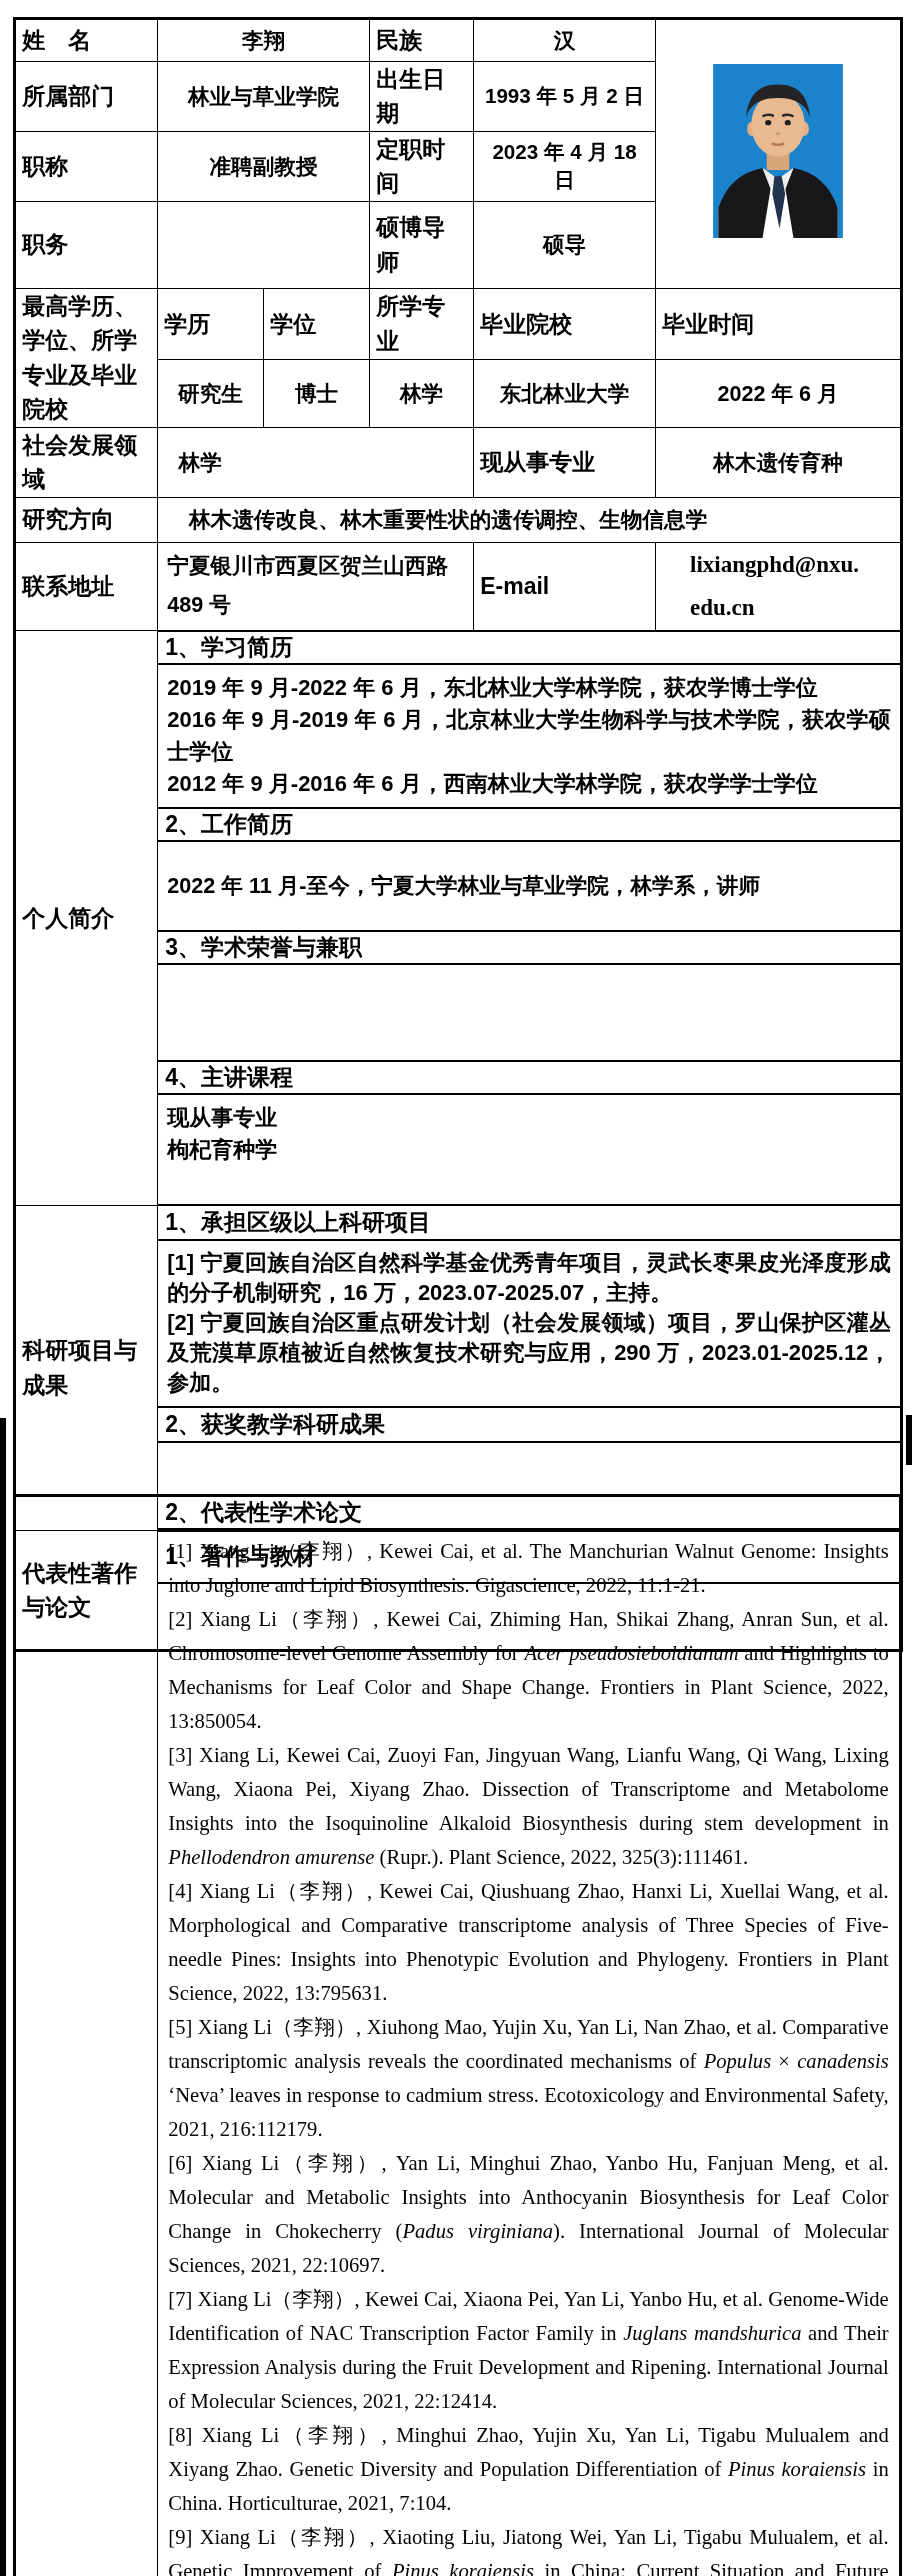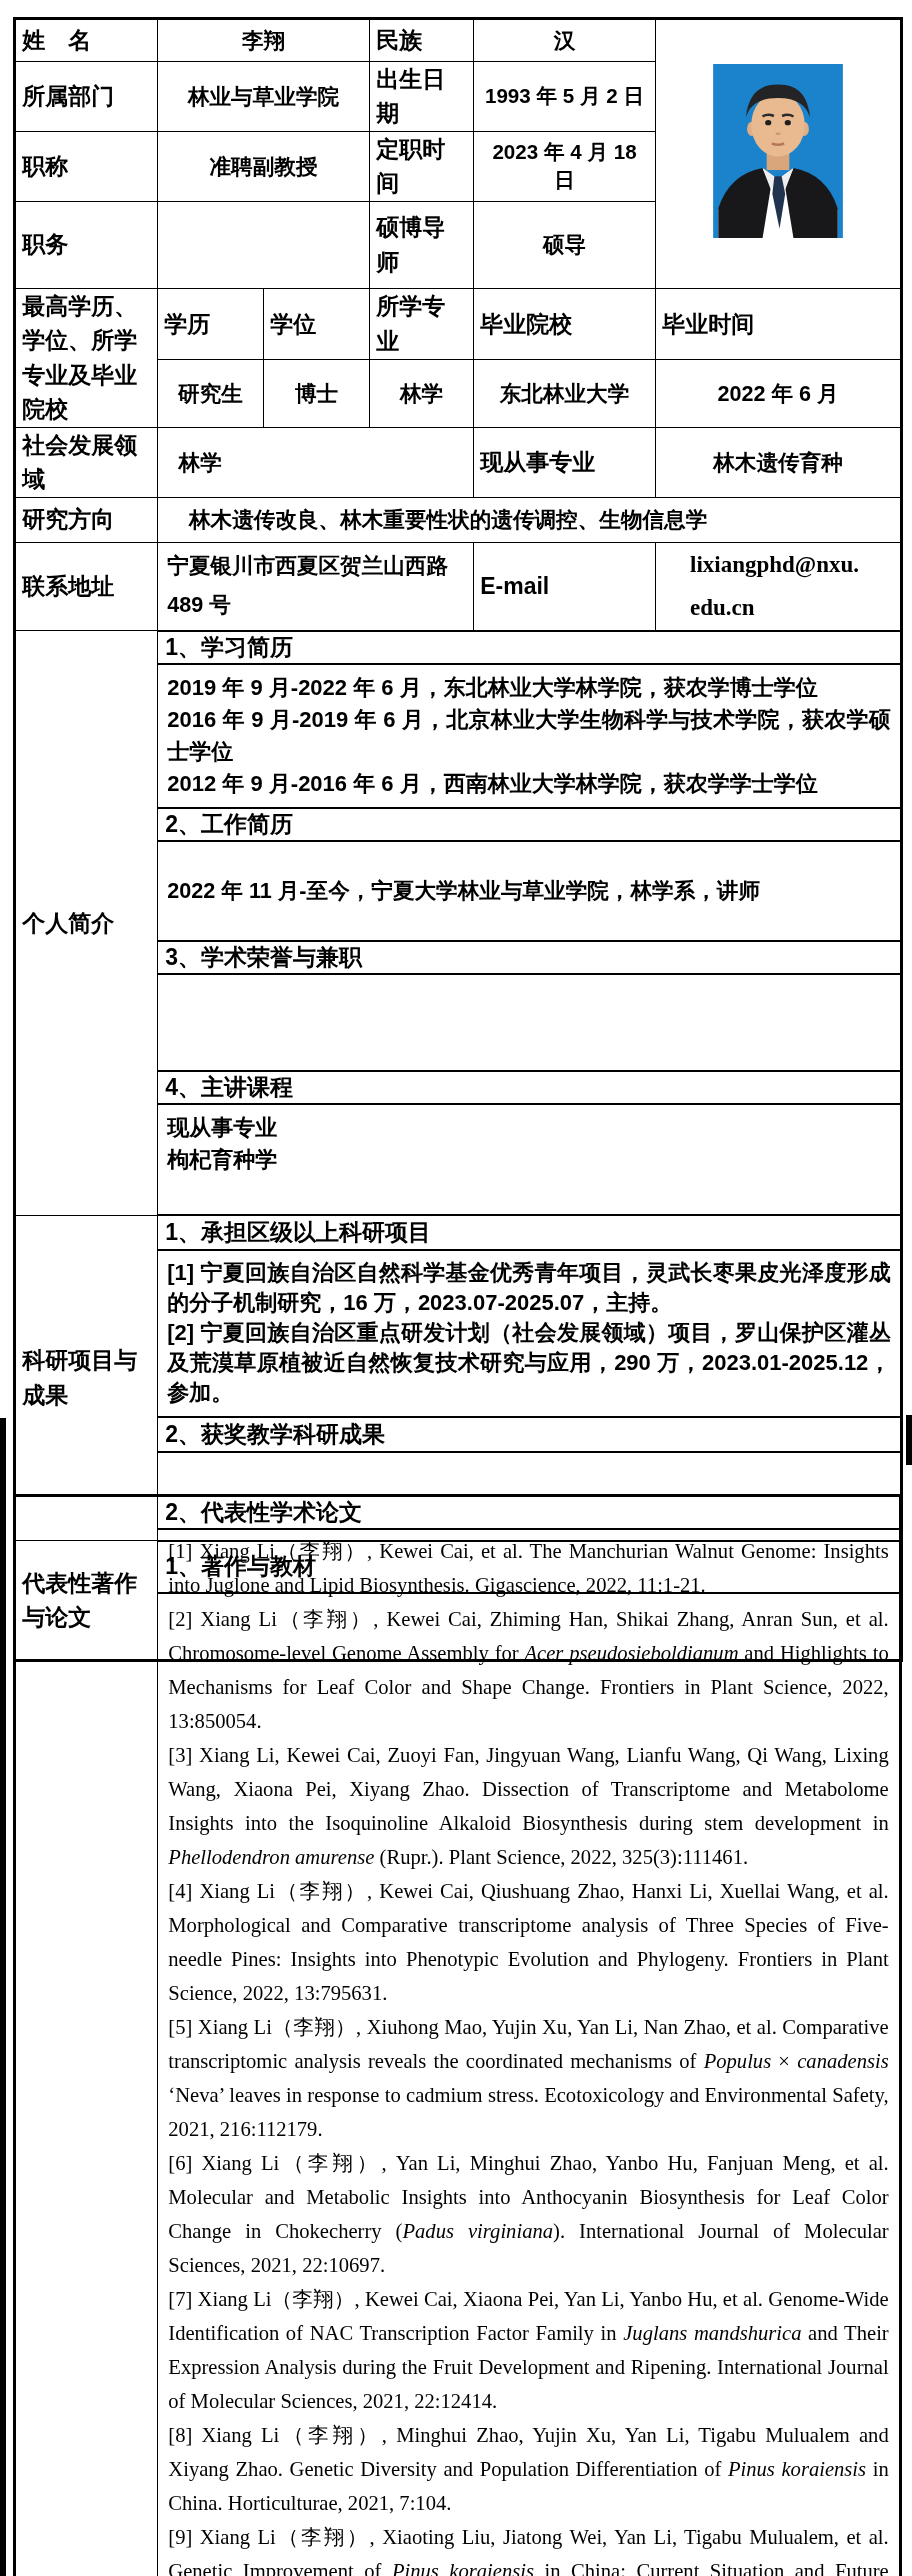--- a/index.html
+++ b/index.html
@@ -138,21 +138,21 @@
   <tr style="height:128px">
     <td class="content just" colspan="5">
           <div class="ln">2019 年 9 月-2022 年 6 月，东北林业大学林学院，获农学博士学位</div>
           <div class="ln">2016 年 9 月-2019 年 6 月，北京林业大学生物科学与技术学院，获农学硕士学位</div>
           <div class="ln">2012 年 9 月-2016 年 6 月，西南林业大学林学院，获农学学士学位</div>
         </td>
   </tr>
   <tr class="subhead" style="height:33px">
     <td class="l" colspan="5">2、工作简历</td>
   </tr>
-  <tr style="height:100px">
+  <tr style="height:90px">
     <td class="content-mid" colspan="5">
           <div class="ln">2022 年 11 月-至今，宁夏大学林业与草业学院，林学系，讲师</div>
         </td>
   </tr>
   <tr class="subhead" style="height:16px">
     <td class="l" colspan="5">3、学术荣誉与兼职</td>
   </tr>
   <tr style="height:97px">
     <td class="content" colspan="5"></td>
   </tr>

